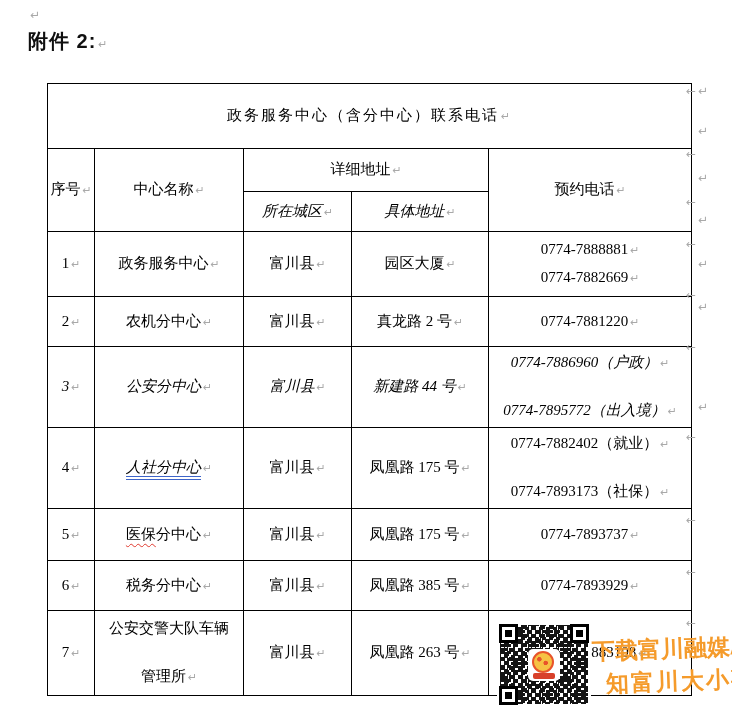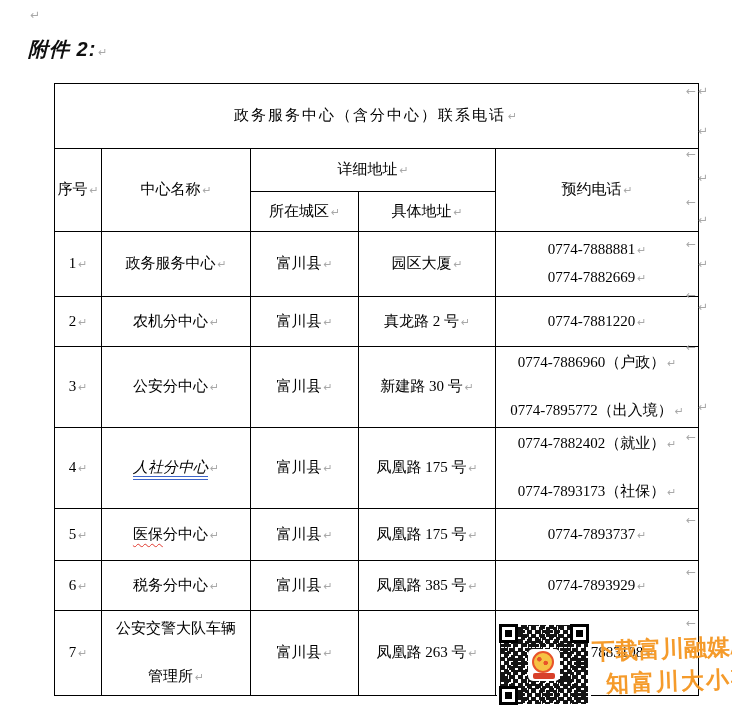--- a/index.html
+++ b/index.html
@@ -2,31 +2,31 @@
 <html><head>
 <meta charset="utf-8">
 <style>
   html,body{margin:0;padding:0;background:#fff;}
   .page{position:relative;width:732px;height:717px;background:#ffffff;overflow:hidden;
         font-family:"Liberation Serif","DejaVu Serif",serif;color:#000;}
   
   .pm{color:#a9a9a9;font-size:11px;margin-left:2px;font-family:"DejaVu Sans",sans-serif;font-weight:normal;}
   .mm{position:absolute;color:#a9a9a9;font-size:12px;font-family:"DejaVu Sans",sans-serif;}
   
-  .heading{position:absolute;left:28px;top:36px;font-family:"Liberation Sans","DejaVu Sans",sans-serif;
-           font-weight:bold;font-size:20px;color:#0f0f0f;letter-spacing:1px;font-style:italic;}
-  
-  table.doc{position:absolute;left:54px;top:83px;border-collapse:collapse;table-layout:fixed;width:644px;}
+  .heading{position:absolute;left:28px;top:28px;font-family:"Liberation Sans","DejaVu Sans",sans-serif;
+           font-weight:bold;font-size:20px;color:#0f0f0f;letter-spacing:1px;}
+  
+  table.doc{position:absolute;left:47px;top:83px;border-collapse:collapse;table-layout:fixed;width:644px;}
   table.doc td{border:1px solid #000;text-align:center;vertical-align:middle;padding:0;font-size:15px;line-height:20px;}
   .title-cell{font-size:18px;letter-spacing:2px;height:64px;}
   .hr1 td{height:42px;}
-  .hr2 td{height:39px;}
+  .hr2 td{height:39px;font-style:italic;}
   .r-1 td{height:64px;}
   .r-2 td{height:49px;}
-  .r-3 td{height:80px;}
+  .r-3 td{height:80px;font-style:italic;}
   .r-4 td{height:80px;}
   .r-5 td{height:51px;}
   .r-6 td{height:49px;}
   .r-7 td{height:84px;margin-top:23px;}
   .ph{line-height:26px;white-space:nowrap;}
   .gap{margin-top:20px;}
   .gap2{margin-top:22px;}
   .shift-r{margin-left:16px;}
   .dbl{border-bottom:4px double #3E64C8;padding-bottom:1px;font-style:italic;}
   .wavy{text-decoration:underline;text-decoration-style:wavy;text-decoration-color:#E03A2F;
@@ -110,21 +110,21 @@
       <td><span>真龙路 2 号</span><span class="pm">↵</span></td>
       <td>
             <div class="ph"><span>0774-7881220</span><span class="pm">↵</span></div>
           </td>
     </tr>
 
     <tr class="r-3">
       <td><span>3</span><span class="pm">↵</span></td>
       <td><span>公安分中心</span><span class="pm">↵</span></td>
       <td><span>富川县</span><span class="pm">↵</span></td>
-      <td><span>新建路 30 号</span><span class="pm">↵</span></td>
+      <td><span>新建路 44 号</span><span class="pm">↵</span></td>
       <td>
         <div class="ph"><span>0774-7886960（户政）</span><span class="pm">↵</span></div>
         <div class="ph gap"><span>0774-7895772（出入境）</span><span class="pm">↵</span></div>
       </td>
     </tr>
 
     <tr class="r-4">
       <td><span>4</span><span class="pm">↵</span></td>
       <td><span class="dbl">人社分中心</span><span class="pm">↵</span></td>
       <td><span>富川县</span><span class="pm">↵</span></td>

